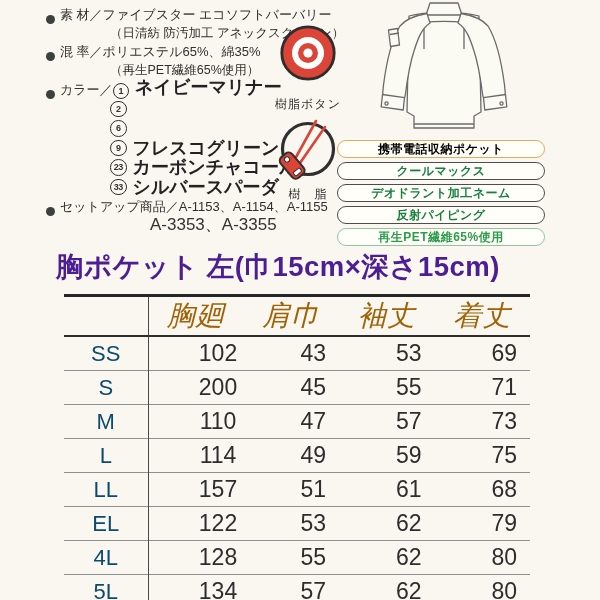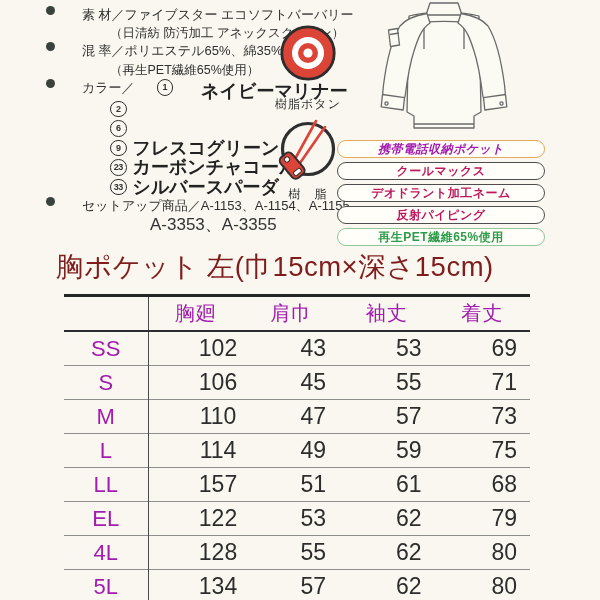--- a/index.html
+++ b/index.html
@@ -4,53 +4,53 @@
 <style>
   html,body{margin:0;padding:0;}
   .page{
     position:relative;width:600px;height:600px;overflow:hidden;
     background:#f9f7ef;
     font-family:"Liberation Sans","DejaVu Sans",sans-serif;
     color:#333;
   }
   
   .spec-list{position:absolute;left:46px;top:6px;width:290px;}
-  .spec-line{display:flex;align-items:flex-start;height:18px;font-size:13px;font-weight:500;color:#2f2f2f;white-space:nowrap;gap:22px;}
+  .spec-line{display:flex;align-items:flex-end;height:18px;font-size:13px;font-weight:500;color:#2f2f2f;white-space:nowrap;}
   .spec-line.h19{height:19px}
   .spec-line.h20{height:20px}
   .bullet{flex:0 0 auto;width:9px;height:9px;border-radius:50%;background:#39423c;margin-right:5px;}
   .spec-note{padding-left:64px;font-size:12.5px;height:18px;display:flex;align-items:center;font-weight:400;color:#2f2f2f;white-space:nowrap;}
   .color-item{display:flex;align-items:center;height:19.5px;padding-left:64px;white-space:nowrap;}
   .circled-num{flex:0 0 auto;display:inline-flex;align-items:center;justify-content:center;
     width:14.5px;height:14.5px;border:1.3px solid #2f2f2f;border-radius:50%;
     font-size:9px;font-weight:600;margin-right:6px;letter-spacing:-0.5px;}
   .color-name{font-size:18px;font-weight:700;color:#222;}
   .setup-note{padding-left:104px;font-size:17px;height:18px;display:flex;align-items:center;white-space:nowrap;}
   
   .abs{position:absolute;}
   .icon-label{position:absolute;font-size:12px;color:#2f2f2f;text-align:center;white-space:nowrap;letter-spacing:1px;}
   
   .tags{position:absolute;left:337px;top:140px;width:208px;}
   .tag{height:16px;border-radius:9px;margin-bottom:4px;background:#fffef8;
     display:flex;align-items:center;justify-content:center;
     font-size:12px;font-weight:700;letter-spacing:0.5px;white-space:nowrap;}
-  .tag-orange{color:#a21caf;border:1.4px solid #e2aa5c;font-style:italic;}
-  .tag-plain{color:#be185d;border:1.4px solid #4d4d4d;}
+  .tag-orange{color:#000000;border:1.4px solid #e2aa5c;}
+  .tag-plain{color:#15803d;border:1.4px solid #4d4d4d;}
   .tag-green{color:#2d9c4a;border:1.4px solid #8fc79b;}
   
-  .pocket-heading{position:absolute;left:56px;top:249px;font-size:27.5px;font-weight:400;
-    color:#7f1d1d;letter-spacing:0.5px;white-space:nowrap;}
+  .pocket-heading{position:absolute;left:56px;top:249px;font-size:27.5px;font-weight:700;
+    color:#4c1d95;letter-spacing:0.5px;white-space:nowrap;}
   
   .size-table{position:absolute;left:64px;top:294px;width:466px;
     border-collapse:collapse;table-layout:fixed;
     border-top:3px solid #262626;border-bottom:3px solid #262626;}
   .size-table th,.size-table td{padding:0;text-align:center;font-weight:400;}
-  .size-table thead th{height:33px;font-size:20px;font-weight:500;color:#a21caf;letter-spacing:1px;
-    border-bottom:2.5px solid #2d2d2d;}
-  .size-table tbody th{height:33px;font-size:22px;color:#a21caf;}
+  .size-table thead th{height:33px;font-size:28px;font-weight:500;color:#a16207;letter-spacing:1px;
+    border-bottom:2.5px solid #2d2d2d;font-style:italic;}
+  .size-table tbody th{height:33px;font-size:22px;color:#0c4a6e;}
   .size-table tbody td{height:33px;font-size:23px;color:#2d2d2d;padding-left:44px;}
   .size-table tbody tr + tr th,
   .size-table tbody tr + tr td{border-top:1px solid #8f8f8f;}
   .col-size{border-right:1.5px solid #4a4a4a;}
   .size-table col.c-label{width:84px;}
 </style>
 </head>
 <body>
 
 <div class="page">
@@ -164,21 +164,21 @@
     <tbody>
       <tr>
         <th class="col-size">SS</th>
         <td>102</td>
         <td>43</td>
         <td>53</td>
         <td>69</td>
       </tr>
       <tr>
         <th class="col-size">S</th>
-        <td>106</td>
+        <td>200</td>
         <td>45</td>
         <td>55</td>
         <td>71</td>
       </tr>
       <tr>
         <th class="col-size">M</th>
         <td>110</td>
         <td>47</td>
         <td>57</td>
         <td>73</td>

